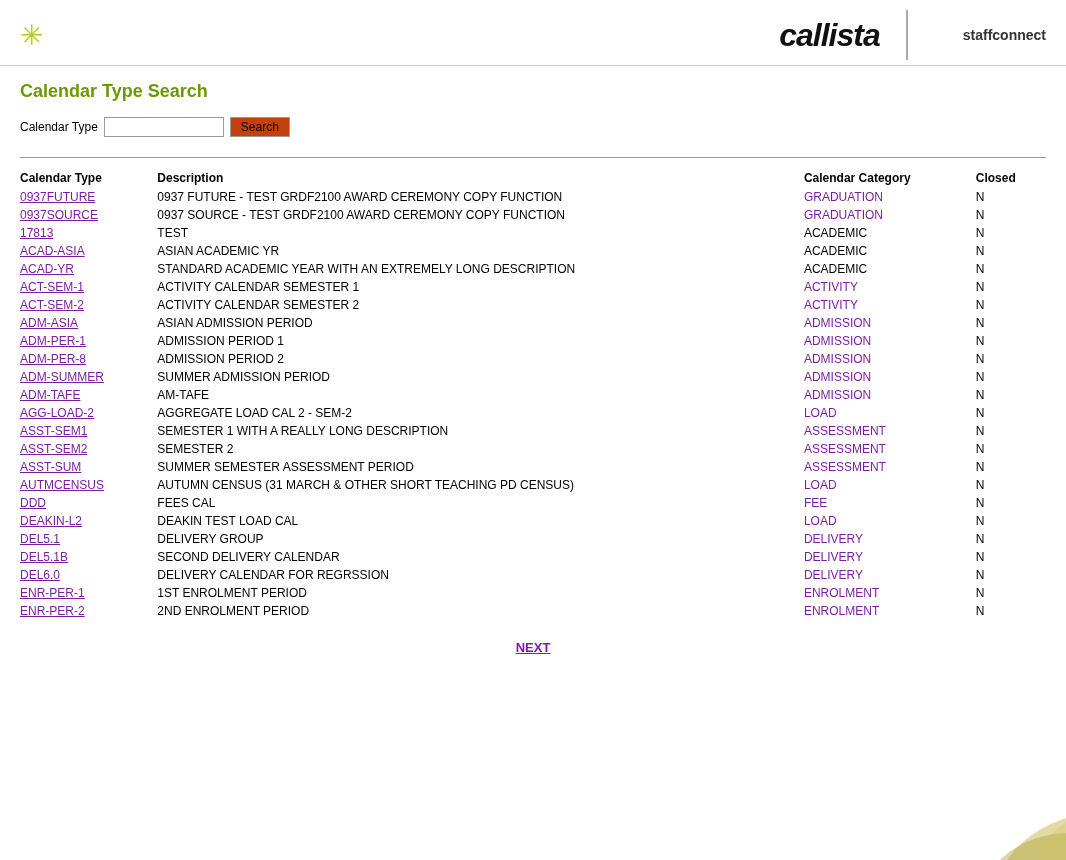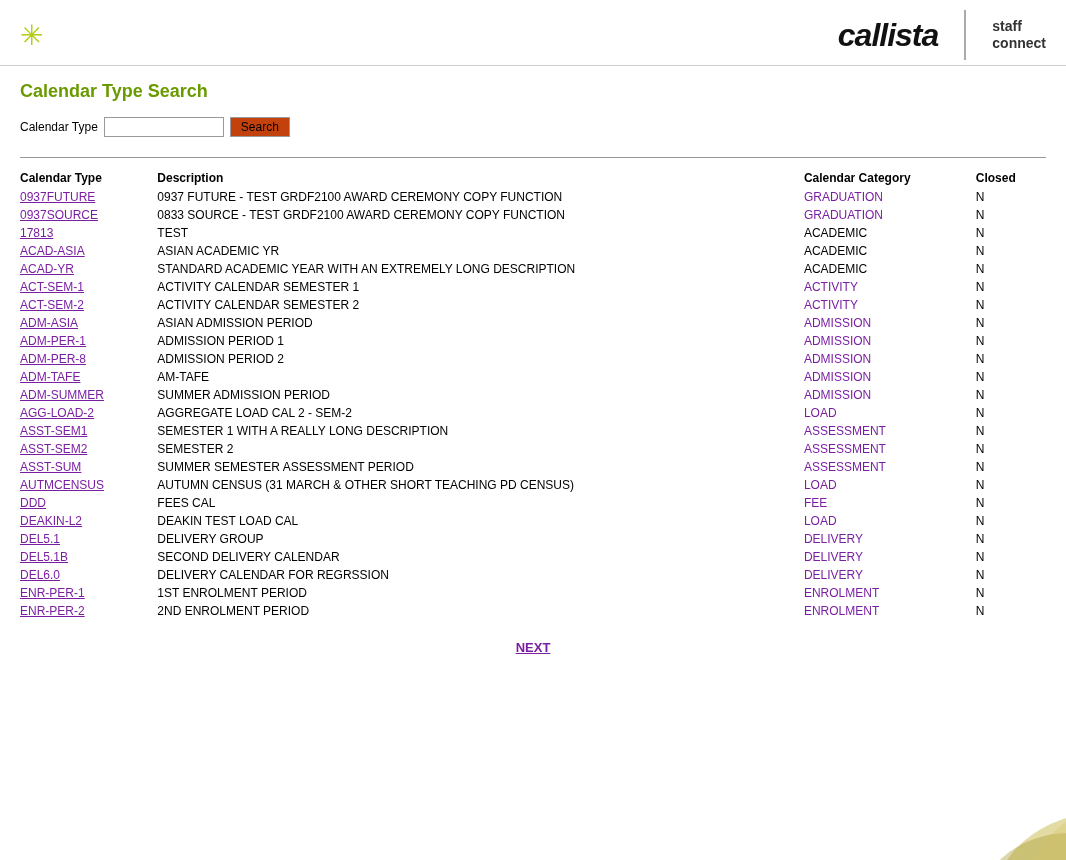--- a/index.html
+++ b/index.html
@@ -26,23 +26,24 @@
       gap: 20px;
     }
     .logo-divider {
       width: 2px;
       height: 50px;
       background: #aaa;
       margin: 0 6px;
     }
     .logo-right {
       display: flex;
-      flex-direction: column;
+      flex-direction: row;
       font-size: 14px;
       line-height: 1.2;
+      margin-left: 29px;
     }
     .main-content {
       padding: 15px 20px;
     }
     .page-title {
       color: #6a9a00;
       font-size: 18px;
       font-weight: bold;
       margin-bottom: 15px;
     }
@@ -164,21 +165,21 @@
     </thead>
     <tbody id="table-body">
     <tr>
           <td class="link-cell"><a href="#">0937FUTURE</a></td>
           <td>0937 FUTURE - TEST GRDF2100 AWARD CEREMONY COPY FUNCTION</td>
           <td style="color: rgb(123, 31, 162);">GRADUATION</td>
           <td class="closed-n">N</td>
         </tr>
         <tr>
           <td class="link-cell"><a href="#">0937SOURCE</a></td>
-          <td>0833 SOURCE - TEST GRDF2100 AWARD CEREMONY COPY FUNCTION</td>
+          <td>0937 SOURCE - TEST GRDF2100 AWARD CEREMONY COPY FUNCTION</td>
           <td style="color: rgb(123, 31, 162);">GRADUATION</td>
           <td class="closed-n">N</td>
         </tr>
         <tr>
           <td class="link-cell"><a href="#">17813</a></td>
           <td>TEST</td>
           <td>ACADEMIC</td>
           <td class="closed-n">N</td>
         </tr>
         <tr>
@@ -217,28 +218,28 @@
           <td style="color: rgb(123, 31, 162);">ADMISSION</td>
           <td class="closed-n">N</td>
         </tr>
         <tr>
           <td class="link-cell"><a href="#">ADM-PER-8</a></td>
           <td>ADMISSION PERIOD 2</td>
           <td style="color: rgb(123, 31, 162);">ADMISSION</td>
           <td class="closed-n">N</td>
         </tr>
         <tr>
+          <td class="link-cell"><a href="#">ADM-SUMMER</a></td>
+          <td>SUMMER ADMISSION PERIOD</td>
+          <td style="color: rgb(123, 31, 162);">ADMISSION</td>
+          <td class="closed-n">N</td>
+        </tr>
+        <tr>
           <td class="link-cell"><a href="#">ADM-TAFE</a></td>
           <td>AM-TAFE</td>
-          <td style="color: rgb(123, 31, 162);">ADMISSION</td>
-          <td class="closed-n">N</td>
-        </tr>
-        <tr>
-          <td class="link-cell"><a href="#">ADM-SUMMER</a></td>
-          <td>SUMMER ADMISSION PERIOD</td>
           <td style="color: rgb(123, 31, 162);">ADMISSION</td>
           <td class="closed-n">N</td>
         </tr>
         <tr>
           <td class="link-cell"><a href="#">AGG-LOAD-2</a></td>
           <td>AGGREGATE LOAD CAL 2 - SEM-2</td>
           <td style="color: rgb(123, 31, 162);">LOAD</td>
           <td class="closed-n">N</td>
         </tr>
         <tr>

